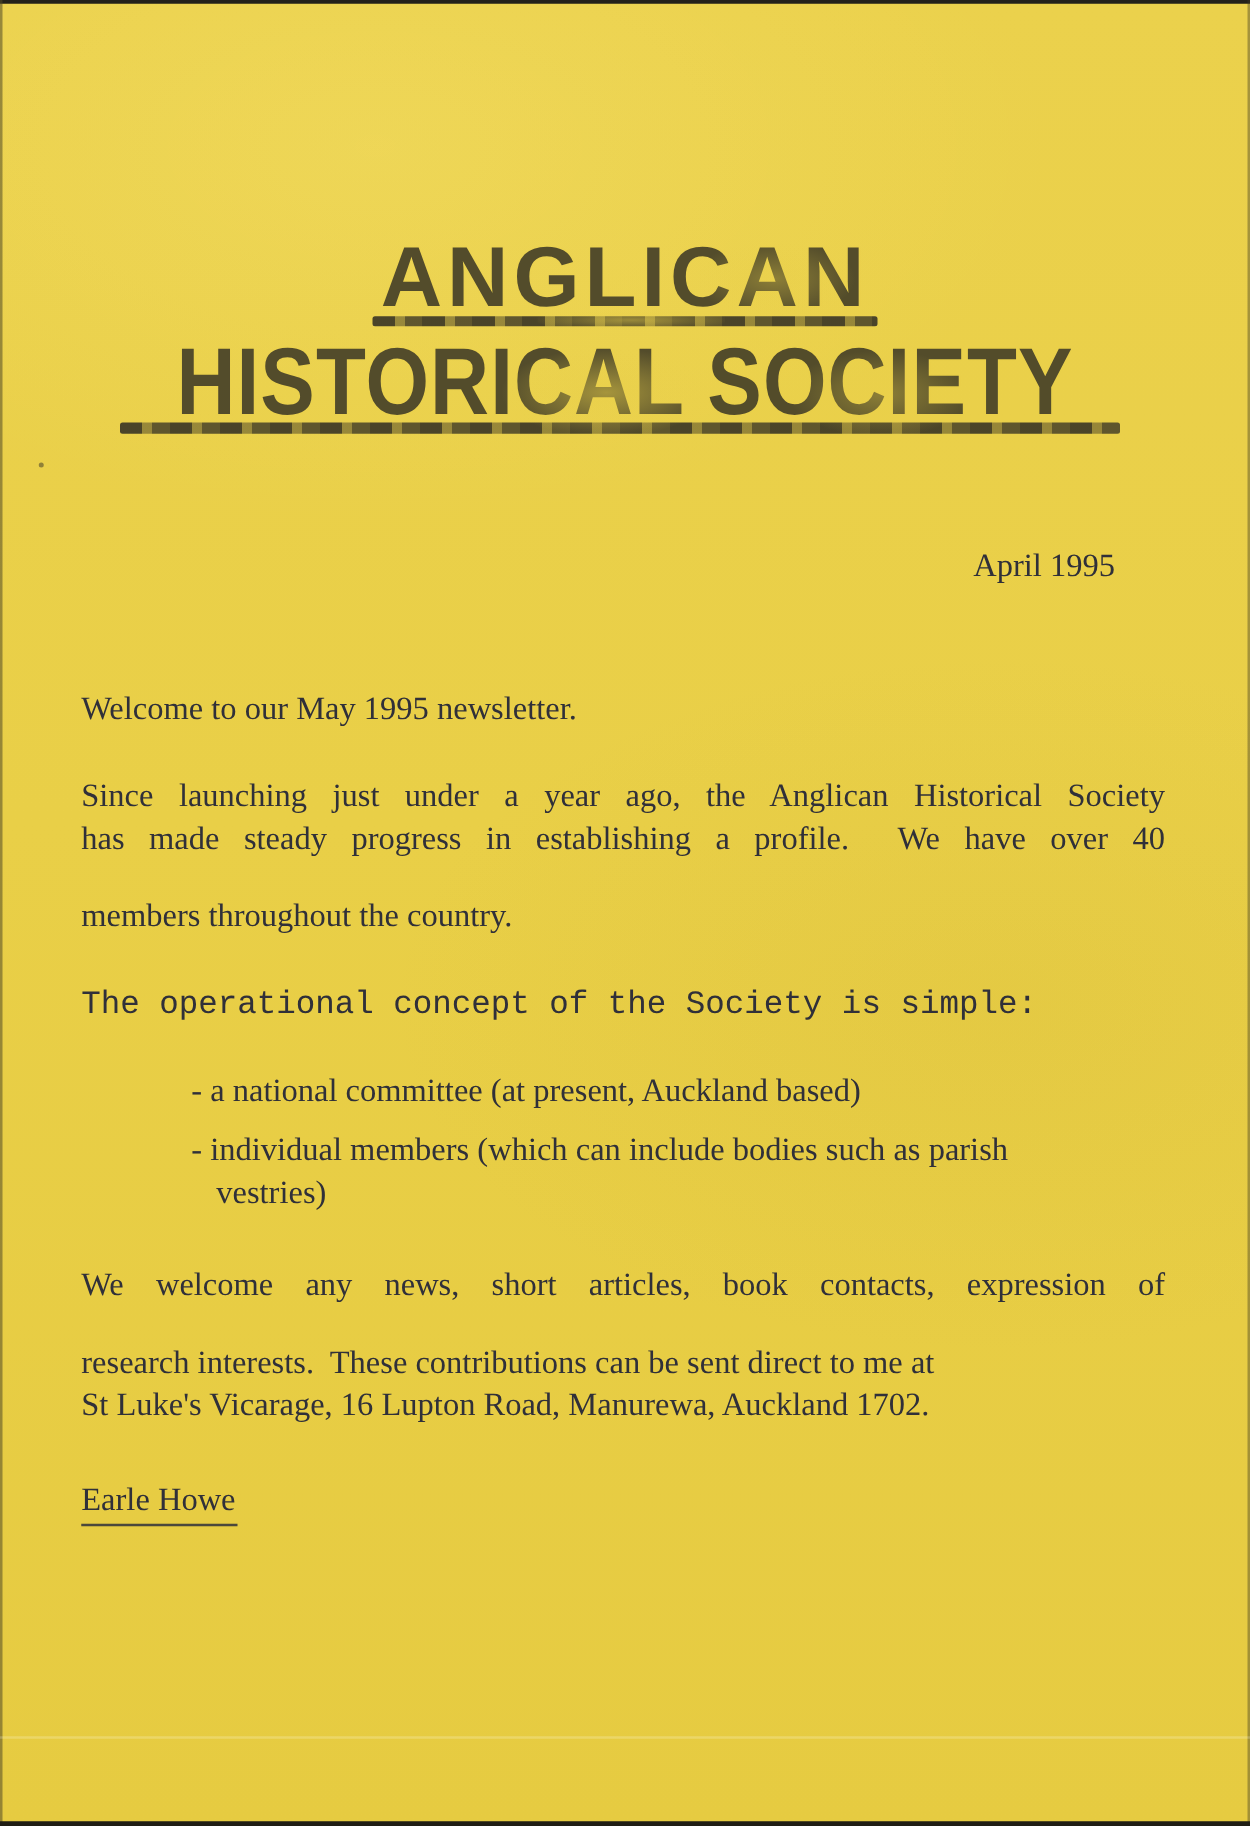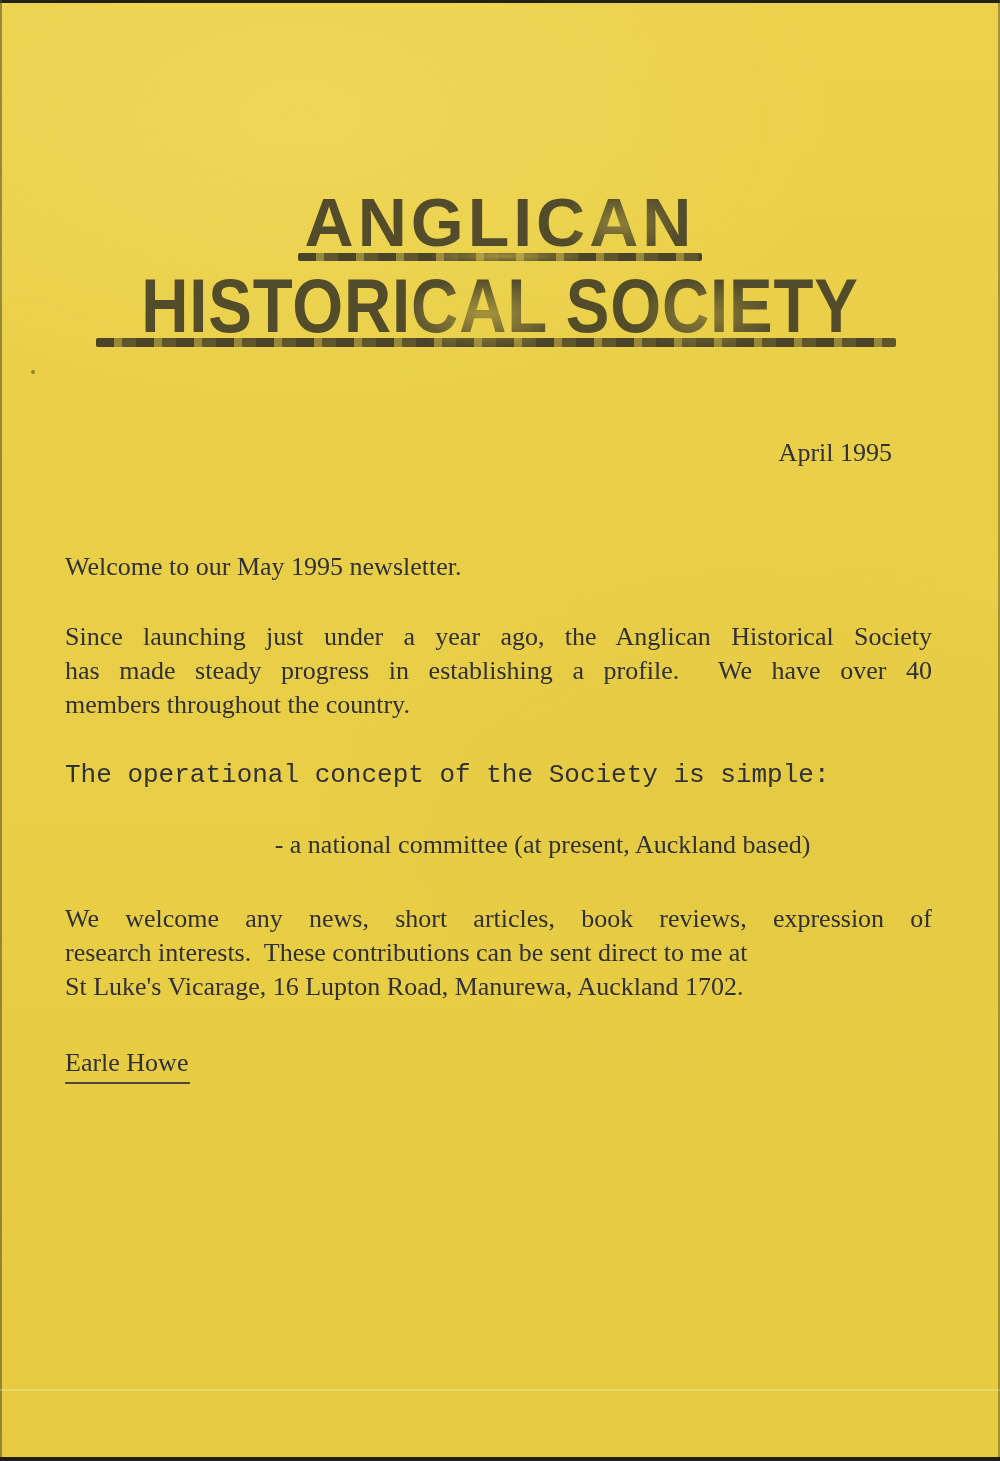--- a/index.html
+++ b/index.html
@@ -51,24 +51,24 @@
 
   
   .content{
     position:absolute;left:65px;right:68px;top:436px;
     font-size:26px;line-height:34px;color:#303039;
   }
   .date-line{text-align:right;padding-right:40px;margin:0 0 80px 0;}
   .welcome{margin:0 0 36px 0;}
   .para{margin:0 0 36px 0;text-align:justify;}
   .para .just{text-align:justify;text-align-last:justify;}
-  .para .plain{text-align:left;}
+  .para .plain{text-align:left;margin-top:28px;}
   .concept{margin:0 0 36px 0;font-family:Liberation Mono, monospace;}
   .bullets{margin:0 0 40px 0;padding-left:88px;}
-  .bullet{padding-left:20px;text-indent:-20px;text-align:center;margin-top:13px;}
+  .bullet{padding-left:20px;text-indent:-20px;text-align:left;margin-top:13px;}
   .para-contrib{margin-bottom:42px;}
   .signature{display:inline-block;border-bottom:2px solid rgba(48,48,57,.85);padding:0 2px 2px 0;}
 </style>
 </head>
 <body>
 
 <div class="page">
 
   <div class="edge edge-top"></div>
   <div class="edge edge-left"></div>
@@ -96,24 +96,25 @@
 
     <div class="para">
       <div class="just">Since launching just under a year ago, the Anglican Historical Society<br>has made steady progress in establishing a profile.&nbsp; We have over 40</div>
       <div class="plain">members throughout the country.</div>
     </div>
 
     <p class="concept">The operational concept of the Society is simple:</p>
 
     <div class="bullets">
       <div class="bullet">- a national committee (at present, Auckland based)</div>
+      <div class="bullet">- individual members (which can include bodies such as parish<br>vestries)</div>
     </div>
 
 
     <div class="para para-contrib">
-      <div class="just">We welcome any news, short articles, book reviews, expression of</div>
+      <div class="just">We welcome any news, short articles, book contacts, expression of</div>
       <div class="plain">research interests.&nbsp; These contributions can be sent direct to me at<br>St Luke's Vicarage, 16 Lupton Road, Manurewa, Auckland 1702.</div>
     </div>
 
     <div class="signature">Earle Howe</div>
 
   </main>
 </div>
 
 </body></html>

